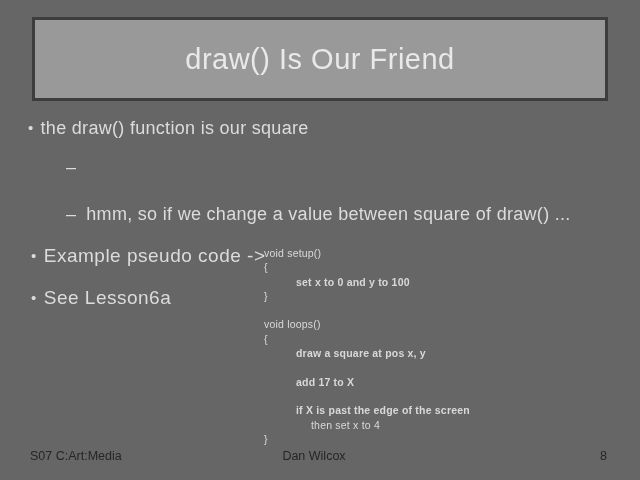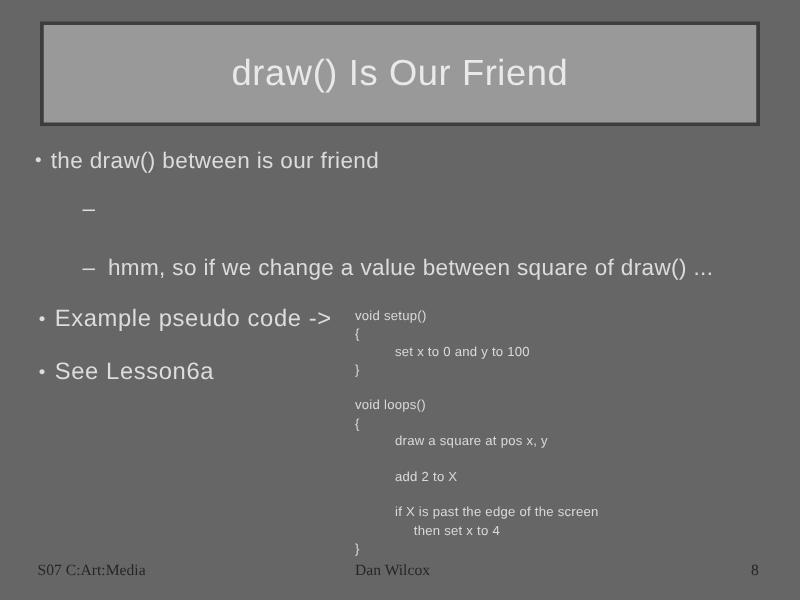--- a/index.html
+++ b/index.html
@@ -61,62 +61,62 @@
   .bullet-item.level-2 .marker { margin-right: 10px; }
   .bullet-item.i0 { left: 28px; top: 118px; }
   .bullet-item.i1 { left: 66px; top: 157px; }
   .bullet-item.i2 { left: 66px; top: 204px; }
   .bullet-item.i3 { left: 31px; top: 245px; font-size: 19px; letter-spacing: 0.5px; }
   .bullet-item.i4 { left: 31px; top: 287px; font-size: 19px; letter-spacing: 0.5px; }
 
   
   .code-block {
     position: absolute;
-    left: 284px;
+    left: 264px;
     top: 246px;
     width: 340px;
     color: var(--code-text);
     font-family: "Liberation Sans", sans-serif;
     font-size: 10.5px;
     line-height: 14.3px;
     letter-spacing: 0.2px;
   }
   .code-line { white-space: pre; }
   .code-line.indent-0 { padding-left: 0; }
-  .code-line.indent-1 { padding-left: 32px; }
+  .code-line.indent-1 { padding-left: 32px; font-weight: bold; }
   .code-line.indent-2 { padding-left: 47px; }
 
   
   .footer {
     position: absolute;
     left: 0;
     top: 449px;
     width: 640px;
     height: 16px;
-    font-family: Liberation Serif, serif;
+    font-family: Liberation Sans, sans-serif;
     font-size: 12.5px;
     color: var(--footer-text);
   }
   .footer-left   { position: absolute; left: 30px;  top: 0; }
   .footer-center { position: absolute; left: 0; right: 12px; top: 0; text-align: center; }
   .footer-right  { position: absolute; right: 33px; top: 0; }
 </style>
 </head>
 <body>
 
 <div class="slide">
 
   <div class="title-box">
     <h1 class="title">draw() Is Our Friend</h1>
   </div>
 
   <div id="bullets">
       <div class="bullet-item level-1 i0">
         <span class="marker">•</span>
-        <span class="text">the draw() between is our friend</span>
+        <span class="text">the draw() function is our square</span>
       </div>
       <div class="bullet-item level-2 i1">
         <span class="marker">–</span>
       </div>
       <div class="bullet-item level-2 i2">
         <span class="marker">–</span>
         <span class="text">hmm, so if we change a value between square of draw() ...</span>
       </div>
       <div class="bullet-item level-1 i3">
         <span class="marker">•</span>
@@ -131,21 +131,21 @@
   <div id="code" class="code-block">
       <div class="code-line indent-0">void setup()</div>
       <div class="code-line indent-0">{</div>
       <div class="code-line indent-1">set x to 0 and y to 100</div>
       <div class="code-line indent-0">}</div>
       <div class="code-line indent-0">&nbsp;</div>
       <div class="code-line indent-0">void loops()</div>
       <div class="code-line indent-0">{</div>
       <div class="code-line indent-1">draw a square at pos x, y</div>
       <div class="code-line indent-0">&nbsp;</div>
-      <div class="code-line indent-1">add 2 to X</div>
+      <div class="code-line indent-1">add 17 to X</div>
       <div class="code-line indent-0">&nbsp;</div>
       <div class="code-line indent-1">if X is past the edge of the screen</div>
       <div class="code-line indent-2">then set x to 4</div>
       <div class="code-line indent-0">}</div>
     </div>
 
   <div class="footer">
     <span class="footer-left">S07 C:Art:Media</span>
     <span class="footer-center">Dan Wilcox</span>
     <span class="footer-right">8</span>

